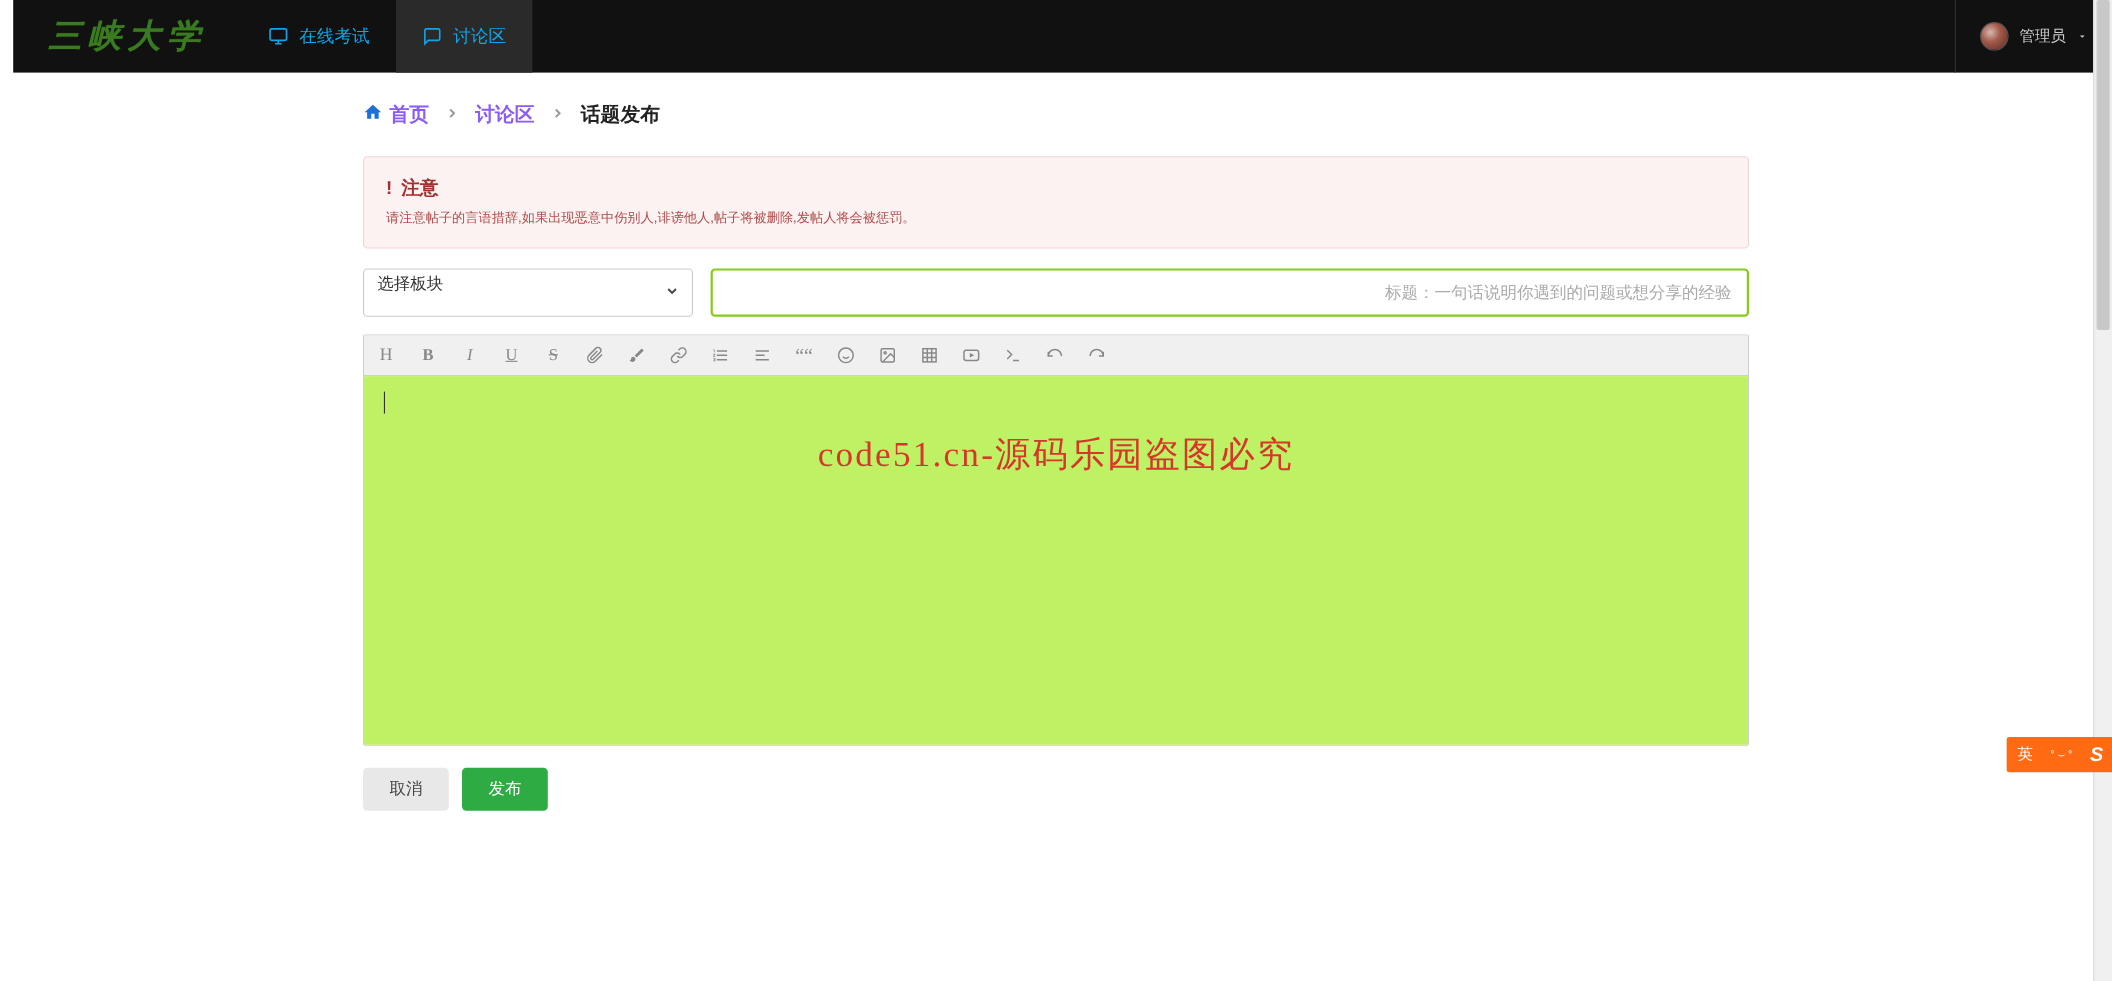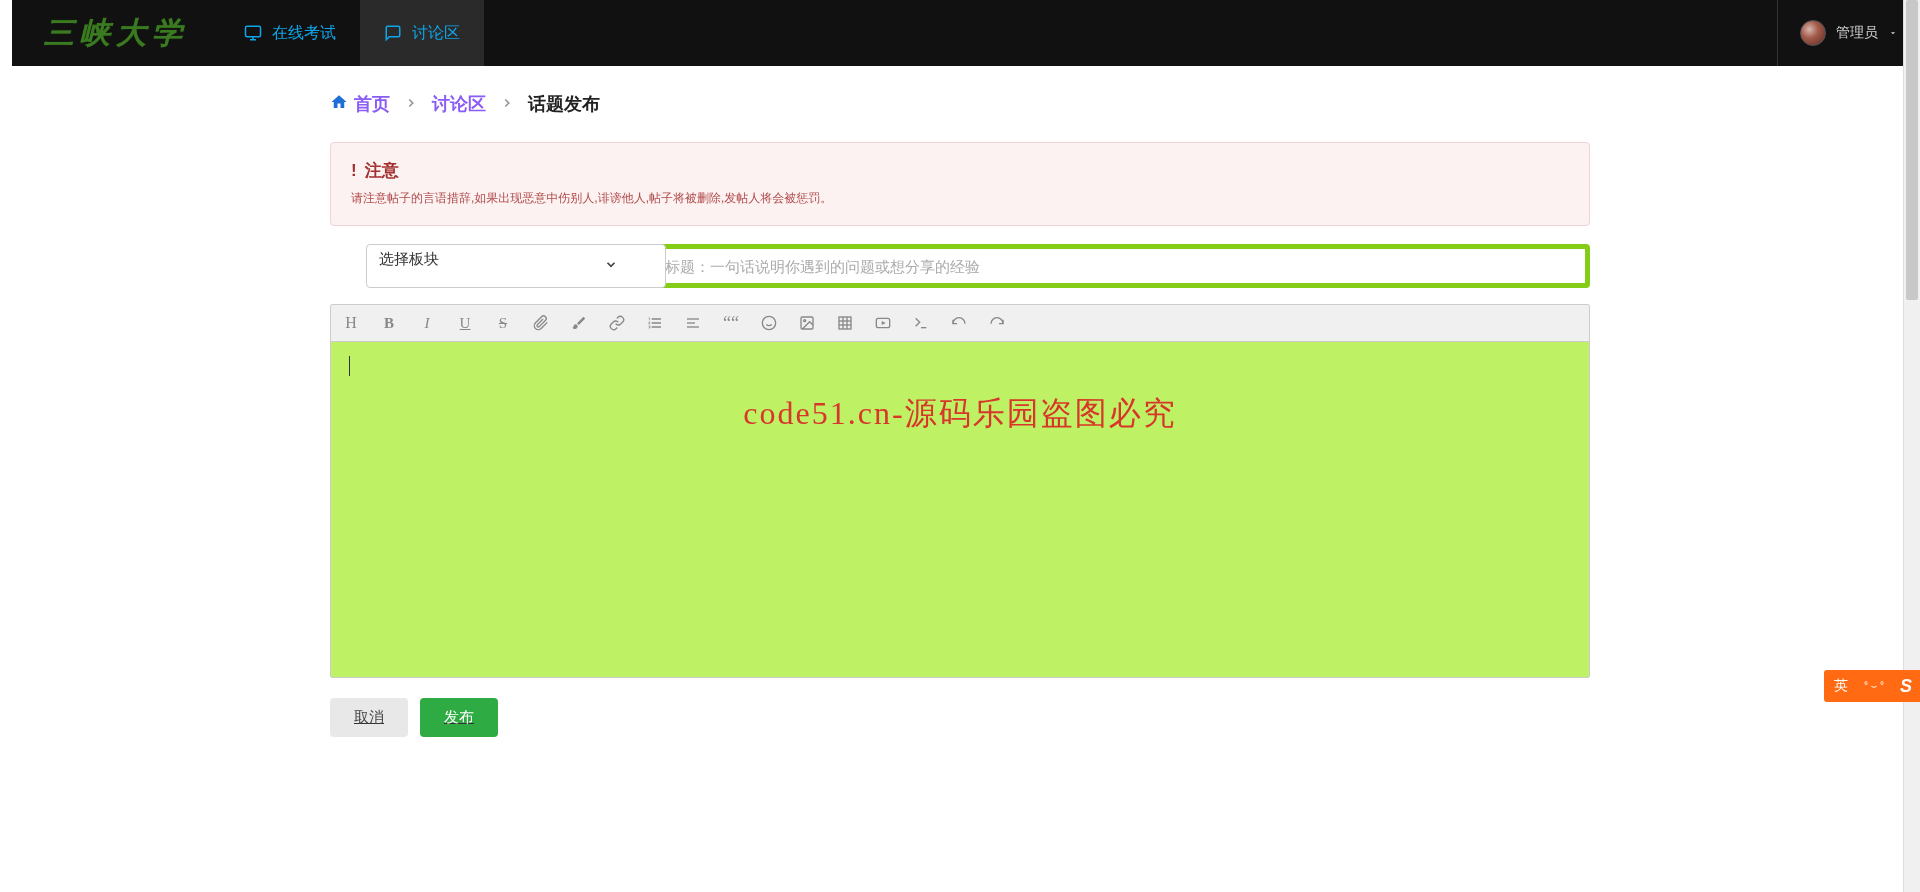--- a/index.html
+++ b/index.html
@@ -28,37 +28,37 @@
 .home-icon { color: #1e6fd6; }
 
 
 .alert { background: #fdf2f2; border: 1px solid #f3d4d4; border-radius: 4px; padding: 16px 20px 18px; margin-bottom: 18px; }
 .alert-title { color: #a33030; font-weight: bold; font-size: 17px; display: flex; align-items: center; gap: 8px; margin-bottom: 8px; }
 .alert-body { color: #b04a4a; font-size: 12px; }
 
 
 .form-row { display: flex; gap: 16px; margin-bottom: 16px; }
 .select-wrap { width: 300px; position: relative; }
-.select-wrap select { width: 100%; height: 44px; border: 1px solid #ccc; border-radius: 4px; padding: 0 34px 16px 12px; font-size: 15px; appearance: none; background: #fff; color: #333; margin-left: 36px; }
+.select-wrap select { width: 100%; height: 44px; border: 1px solid #ccc; border-radius: 4px; padding: 0 34px 16px 12px; font-size: 15px; appearance: none; background: #fff; color: #333; }
 .select-caret { position: absolute; right: 12px; top: 50%; transform: translateY(-50%); pointer-events: none; color: #444; }
 .title-input { flex: 1; }
-.title-input input { width: 100%; height: 44px; border: 5px solid #84cc16; border-radius: 4px; padding: 0 14px; font-size: 15px; }
+.title-input input { width: 100%; height: 44px; border: 2px solid #84cc16; border-radius: 4px; padding: 0 14px; font-size: 15px; text-align: right; }
 .title-input input::placeholder { color: #aaa; }
 
 
 .editor { border: 1px solid #ccc; border-radius: 2px; margin-bottom: 20px; }
 .editor-toolbar { background: #f0f0f0; border-bottom: 1px solid #ccc; padding: 8px 10px; display: flex; gap: 18px; align-items: center; }
 .tb-btn { width: 20px; height: 20px; display: inline-flex; align-items: center; justify-content: center; color: #888; cursor: pointer; font-size: 15px; }
 .tb-btn svg { display: block; }
 .editor-content { min-height: 335px; padding: 14px 18px; position: relative; background: #bef264; }
 .cursor-line { width: 1px; height: 20px; background: #333; }
 .watermark { position: absolute; top: 50px; left: 0; right: 0; text-align: center; font-size: 32px; color: #d8362a; letter-spacing: 2px; font-family: "SimSun", serif; pointer-events: none; }
 
 
-.actions { display: flex; gap: 12px; text-decoration: underline; }
+.actions { display: flex; gap: 12px; }
 .btn { padding: 10px 24px; border: none; border-radius: 4px; font-size: 15px; cursor: pointer; }
 .btn-cancel { background: #e8e8e8; color: #444; }
 .btn-publish { background: #2eab43; color: #fff; }
 
 
 .ime-badge { position: fixed; right: 0; bottom: 190px; width: 96px; height: 32px; background: #ff6a13; color: #fff; display: flex; align-items: center; justify-content: space-between; padding: 0 8px 0 10px; font-size: 14px; border-top-left-radius: 3px; border-bottom-left-radius: 3px; }
 .ime-badge .s-logo { font-weight: bold; font-style: italic; font-size: 18px; }
 
 
 .scroll-edge { position: fixed; right: 0; top: 0; bottom: 0; width: 17px; background: #f0f0f0; border-left: 1px solid #ddd; }

